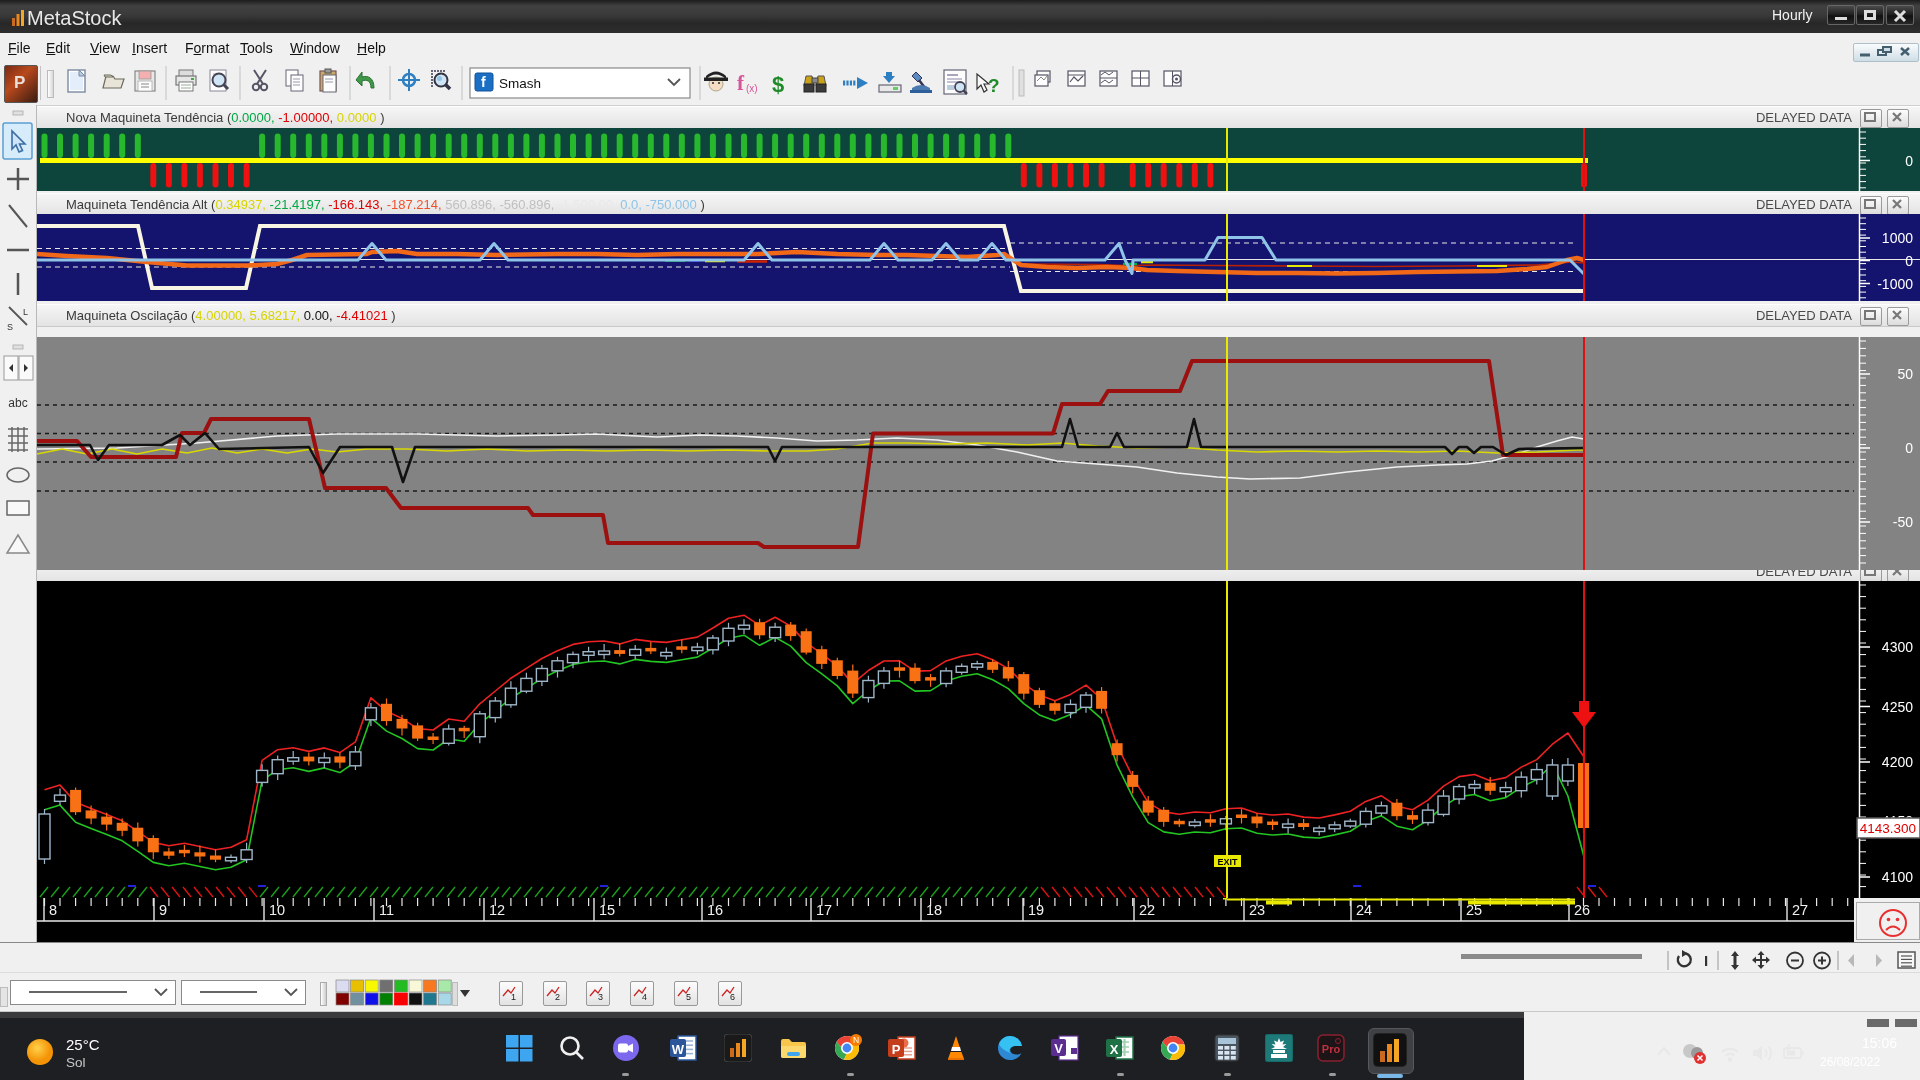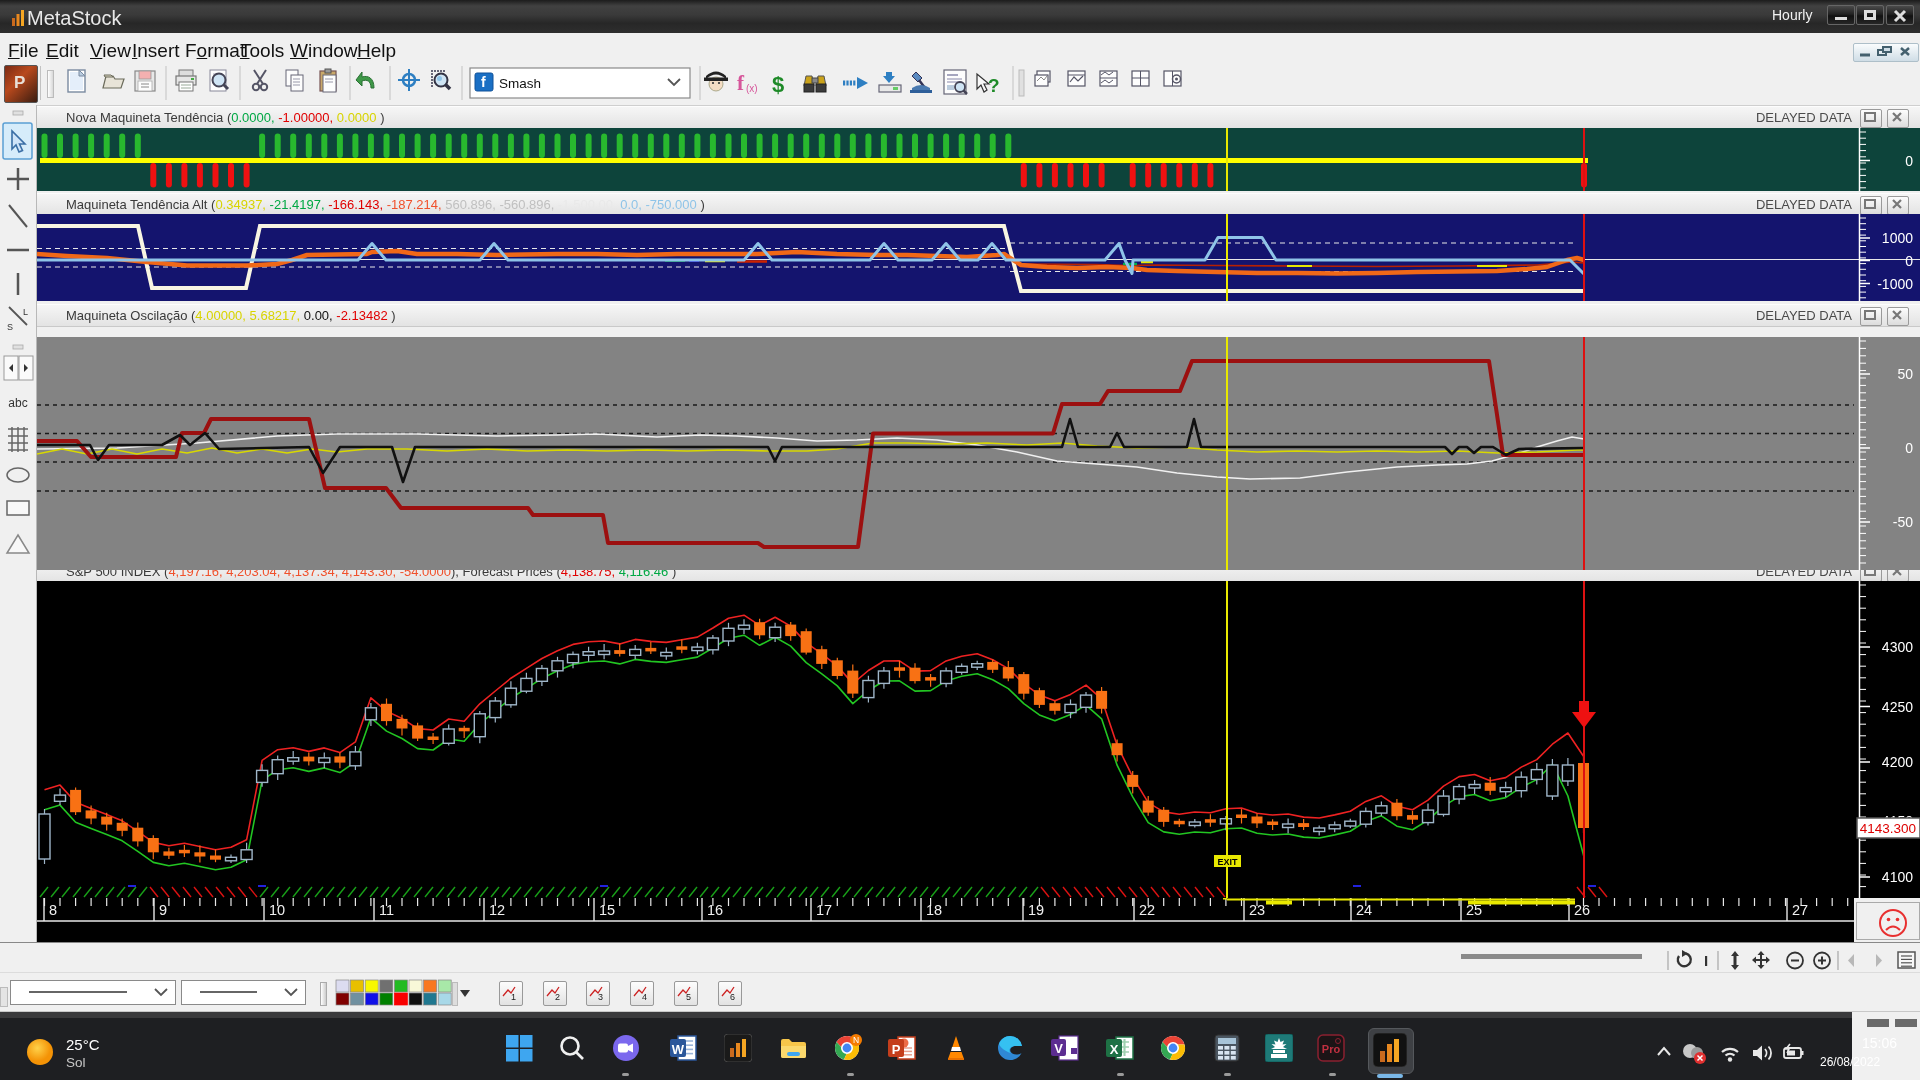--- a/index.html
+++ b/index.html
@@ -1,28 +1,28 @@
 <!DOCTYPE html>
 <html><head><meta charset="utf-8"><style>
 html,body{margin:0;padding:0;width:1920px;height:1080px;overflow:hidden;
   font-family:"Liberation Sans",sans-serif;background:#f0f0f0;}
 .abs{position:absolute;}
 .titlebar{left:0;top:0;width:1920px;height:33px;
   background:linear-gradient(180deg,#1c1c1c 0%,#414141 18%,#3a3a3a 45%,#272727 70%,#2e2e2e 100%);}
 .menubar{left:0;top:33px;width:1920px;height:29px;background:#f0f0f0;border-bottom:1px solid #e0e0e0;}
-.menubar span{display:inline-block;margin-top:7px;font-size:19px;color:#111;}
+.menubar span{display:inline-block;margin-top:7px;font-size:14px;color:#111;}
 .toolbar{left:0;top:62px;width:1920px;height:43px;background:#f0f0f0;border-bottom:1px solid #cfcfcf;}
 .hdr{position:absolute;left:37px;width:1883px;height:21px;
   background:linear-gradient(180deg,#f6f6f6,#e3e3e3);border-top:1px solid #fdfdfd;border-bottom:1px solid #c9c9c9;
   font-size:13px;color:#3a3a3a;}
 .hdrtxt{position:absolute;left:29px;top:3px;white-space:pre;}
 .dd{position:absolute;right:68px;top:3px;color:#4a4a4a;font-size:13px;}
 .hbtn{position:absolute;top:2px;width:20px;height:17px;background:linear-gradient(180deg,#fdfdfd,#dcdcdc);
   border:1px solid #9a9a9a;border-radius:2px;}
-.taskbar{left:0;top:1012px;width:1852px;height:68px;background:#1e1f22;border-top:6px solid #3a3a3c;box-sizing:border-box;}
+.taskbar{left:0;top:1012px;width:1524px;height:68px;background:#1e1f22;border-top:6px solid #3a3a3c;box-sizing:border-box;}
 .tlabel{color:#fff;font-size:14px;}
 </style></head><body>
 
 <div class="abs titlebar">
 <svg class="abs" style="left:10px;top:4px" width="150" height="26" viewBox="0 0 150 26">
 <rect x="2.0" y="14.0" width="3.0" height="8.0" fill="#c96a1e"></rect>
 <rect x="6.5" y="10.0" width="3.0" height="12.0" fill="#e8881f"></rect>
 <rect x="11.0" y="6.0" width="3.0" height="16.0" fill="#f5a623"></rect>
 <text x="17.0" y="21.0" fill="#e8e8e8" font-size="20" text-anchor="start" font-family="Liberation Sans, sans-serif" font-weight="normal">MetaStock</text>
 </svg>
@@ -234,31 +234,30 @@
 <span class="hdrtxt"><span style="color:#3a3a3a">Maquineta Tendência Alt (</span><span style="color:#d8d400">0.34937,</span><span style="color:#00a844"> -21.4197,</span><span style="color:#e00000"> -166.143,</span><span style="color:#f0512c"> -187.214,</span><span style="color:#c0c0c0"> 560.896,</span><span style="color:#c0c0c0"> -560.896,</span><span style="color:#e9e9e9"> -1,500.00,</span><span style="color:#8fc4e8"> 0.0,</span><span style="color:#8fc4e8"> -750.000</span><span style="color:#3a3a3a"> )</span></span>
 <span class="dd">DELAYED DATA</span>
 <div class="hbtn" style="right:38px"><svg width="18" height="15">
         <rect x="4" y="3" width="10" height="8" fill="none" stroke="#777" stroke-width="2"></rect>
       </svg></div>
 <div class="hbtn" style="right:11px"><svg width="18" height="15">
         <path d="M5 3 L13 11 M13 3 L5 11" stroke="#777" stroke-width="2.2"></path>
       </svg></div>
 </div>
 <div class="hdr" style="top:304px">
-<span class="hdrtxt"><span style="color:#3a3a3a">Maquineta Oscilação (</span><span style="color:#d8d400">4.00000,</span><span style="color:#d8d400"> 5.68217,</span><span style="color:#111"> 0.00,</span><span style="color:#e00000"> -2.13482</span><span style="color:#3a3a3a"> )</span></span>
+<span class="hdrtxt"><span style="color:#3a3a3a">Maquineta Oscilação (</span><span style="color:#d8d400">4.00000,</span><span style="color:#d8d400"> 5.68217,</span><span style="color:#111"> 0.00,</span><span style="color:#e00000"> -4.41021</span><span style="color:#3a3a3a"> )</span></span>
 <span class="dd">DELAYED DATA</span>
 <div class="hbtn" style="right:38px"><svg width="18" height="15">
         <rect x="4" y="3" width="10" height="8" fill="none" stroke="#777" stroke-width="2"></rect>
       </svg></div>
 <div class="hbtn" style="right:11px"><svg width="18" height="15">
         <path d="M5 3 L13 11 M13 3 L5 11" stroke="#777" stroke-width="2.2"></path>
       </svg></div>
 </div>
 <div class="hdr" style="top:560px">
-<span class="hdrtxt"><span style="color:#3a3a3a">S&amp;P 500 INDEX (</span><span style="color:#f0512c">4,197.16, 4,203.04, 4,137.34, 4,143.30, -54.0000</span><span style="color:#3a3a3a">), Forecast Prices (</span><span style="color:#e00000">4,138.75,</span><span style="color:#00a844"> 4,116.46</span><span style="color:#3a3a3a"> )</span></span>
 <span class="dd">DELAYED DATA</span>
 <div class="hbtn" style="right:38px"><svg width="18" height="15">
         <rect x="4" y="3" width="10" height="8" fill="none" stroke="#777" stroke-width="2"></rect>
       </svg></div>
 <div class="hbtn" style="right:11px"><svg width="18" height="15">
         <path d="M5 3 L13 11 M13 3 L5 11" stroke="#777" stroke-width="2.2"></path>
       </svg></div>
 </div>
 <div class="abs" style="left:37px;top:128px;width:1883px;height:63px">
 <svg width="1883" height="63" viewBox="0 0 1883 63" style="display:block">

